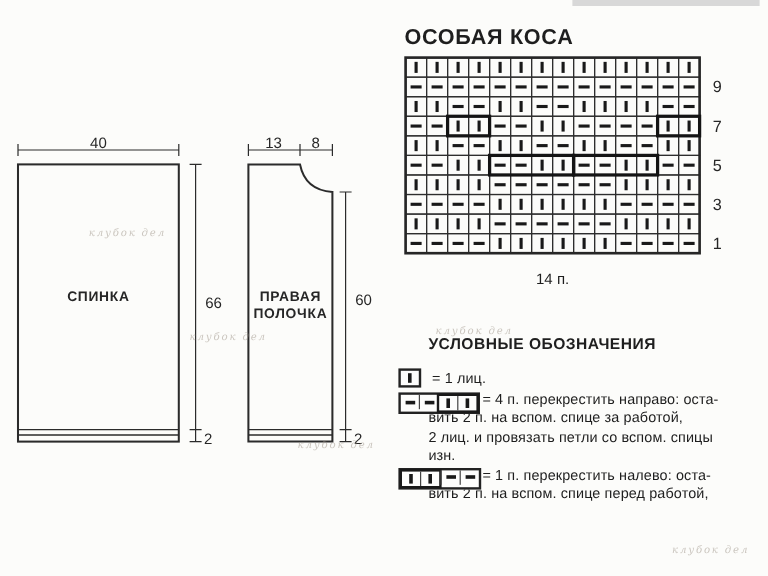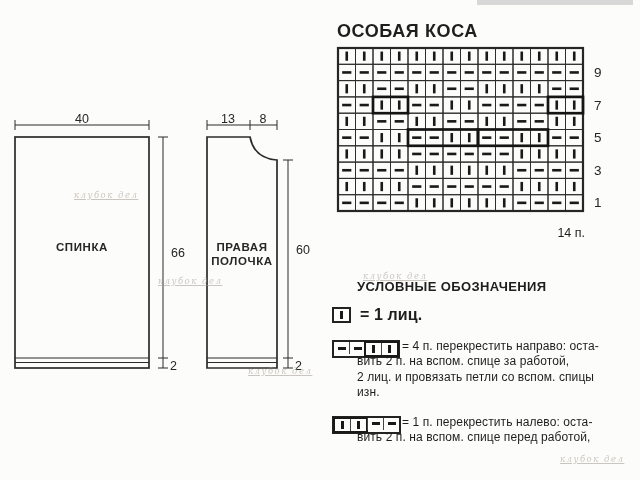--- a/index.html
+++ b/index.html
@@ -2,41 +2,41 @@
 <html><head>
 <meta charset="utf-8">
 <style>
   html,body{margin:0;padding:0;}
   #page{position:relative;width:640px;height:480px;background:#fcfcfa;overflow:hidden;
         font-family:"Liberation Sans",sans-serif;color:#1e1e1e;}
   .abs{position:absolute;}
   #topbar{left:477px;top:0;width:156px;height:5px;background:#d8d8d8;}
   #chart-title{left:337px;top:21px;font-size:18px;font-weight:bold;letter-spacing:.6px;}
   #chart-holder{left:336px;top:46px;width:290px;height:172px;}
-  #stitch-count{left:336px;top:226px;width:249px;text-align:right;font-size:12.5px;}
+  #stitch-count{left:336px;top:226px;width:249px;text-align:center;font-size:12.5px;}
   #legend-title{left:357px;top:279px;font-size:13px;font-weight:bold;letter-spacing:.4px;}
   #legend-items{left:332px;top:305px;width:305px;}
   .legend-item{position:relative;}
   .li-simple{display:flex;align-items:center;gap:9px;height:20px;}
-  .li-complex{margin-top:14px;}
+  .li-complex{margin-top:1px;}
   .li-complex .sym{position:absolute;left:0;top:1px;}
   .sym{display:inline-flex;border:2px solid #222;background:#fdfdfc;}
   .sym .cell{width:15px;height:12px;display:flex;align-items:center;justify-content:center;
              border-left:1px solid #444;}
   .sym .cell:first-child{border-left:none;}
   .sym .group{display:inline-flex;border:2px solid #191919;margin:-1px;}
   .sym .group .cell:first-child{border-left:none;}
   .bar-k{width:3px;height:8px;background:#191919;}
   .bar-p{width:8px;height:3px;background:#191919;}
-  .li-text{font-size:16px;letter-spacing:.1px;font-weight:bold;}
+  .li-text{font-size:12px;letter-spacing:.1px;}
   .lines{margin:0;}
   .line{margin-left:25px;font-size:12px;line-height:15.4px;letter-spacing:.1px;white-space:nowrap;}
   .line.first{margin-left:0;padding-left:70px;}
   .wm{position:absolute;font-family:"DejaVu Serif",serif;font-style:italic;font-size:8.5px;
-      color:#a39a8f;opacity:.55;letter-spacing:1.5px;white-space:nowrap;text-decoration:underline;}
+      color:#a39a8f;opacity:.55;letter-spacing:1.5px;white-space:nowrap;}
   svg text{font-family:"Liberation Sans",sans-serif;fill:#262626;}
   .dimnum{font-size:12.5px;}
   .piecelabel{font-size:11.5px;font-weight:bold;letter-spacing:.6px;}
 </style>
 </head>
 <body>
 
 <div id="page">
 
   <div id="topbar" class="abs"></div>

